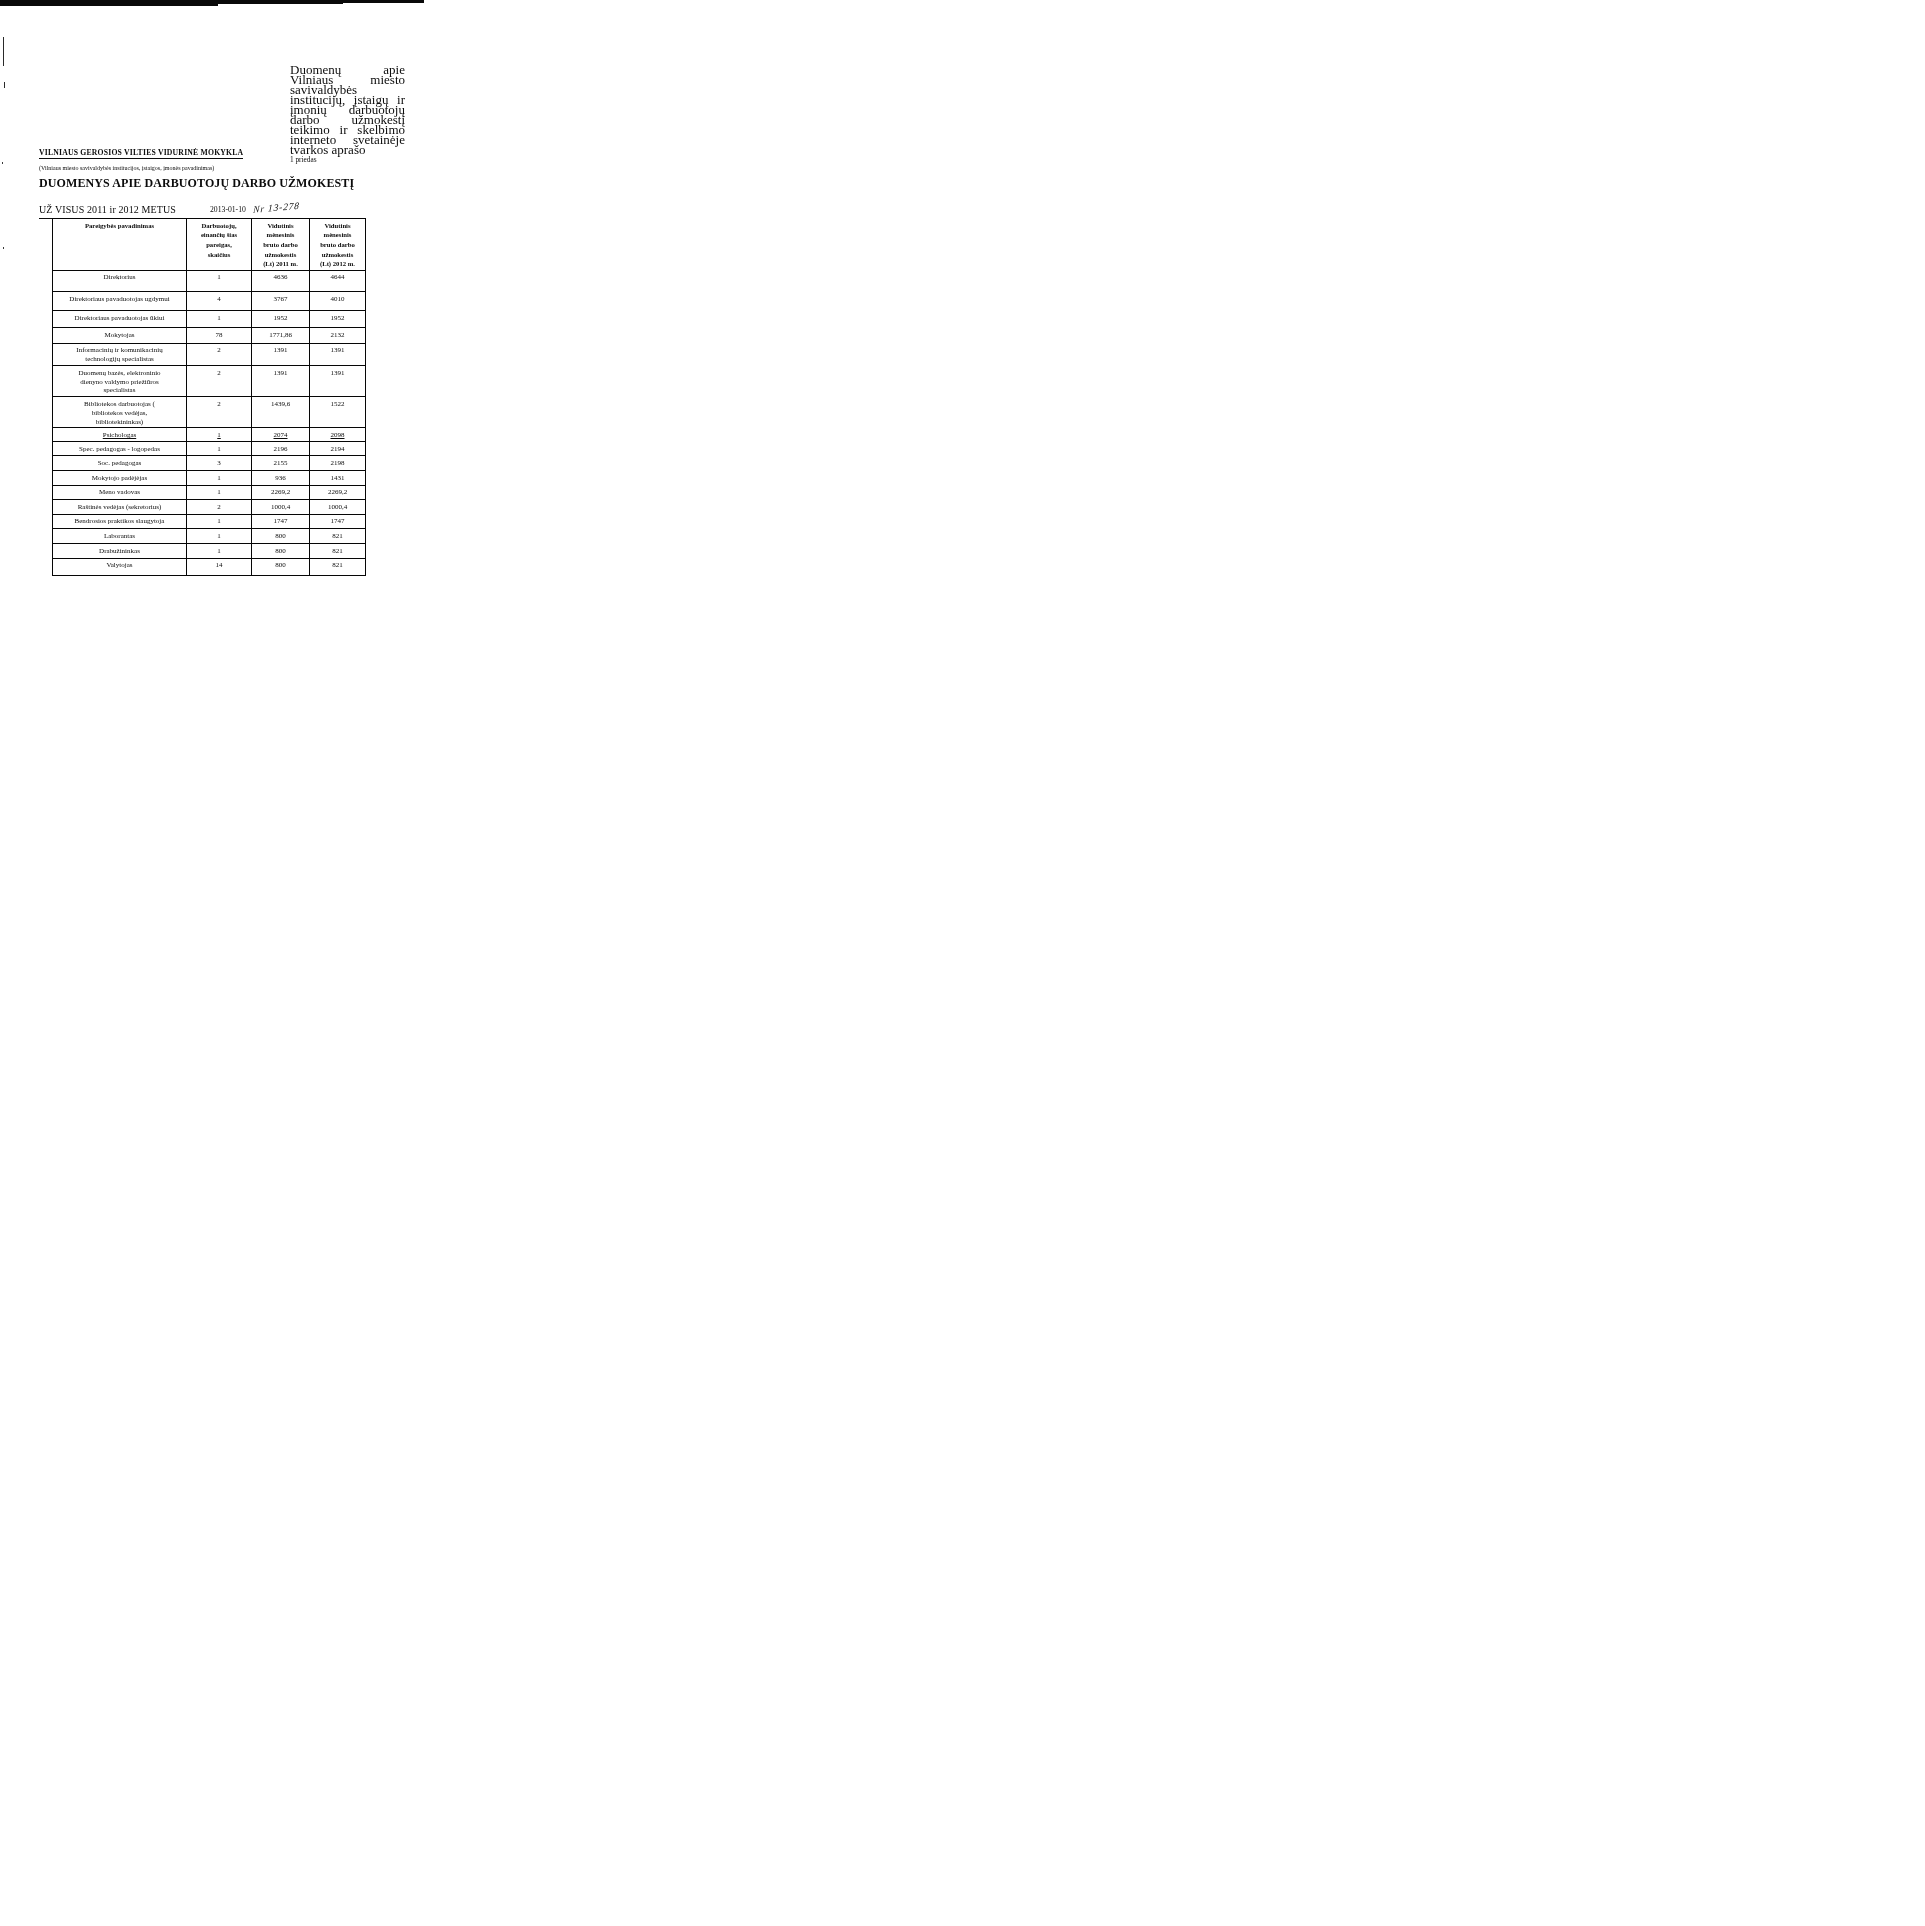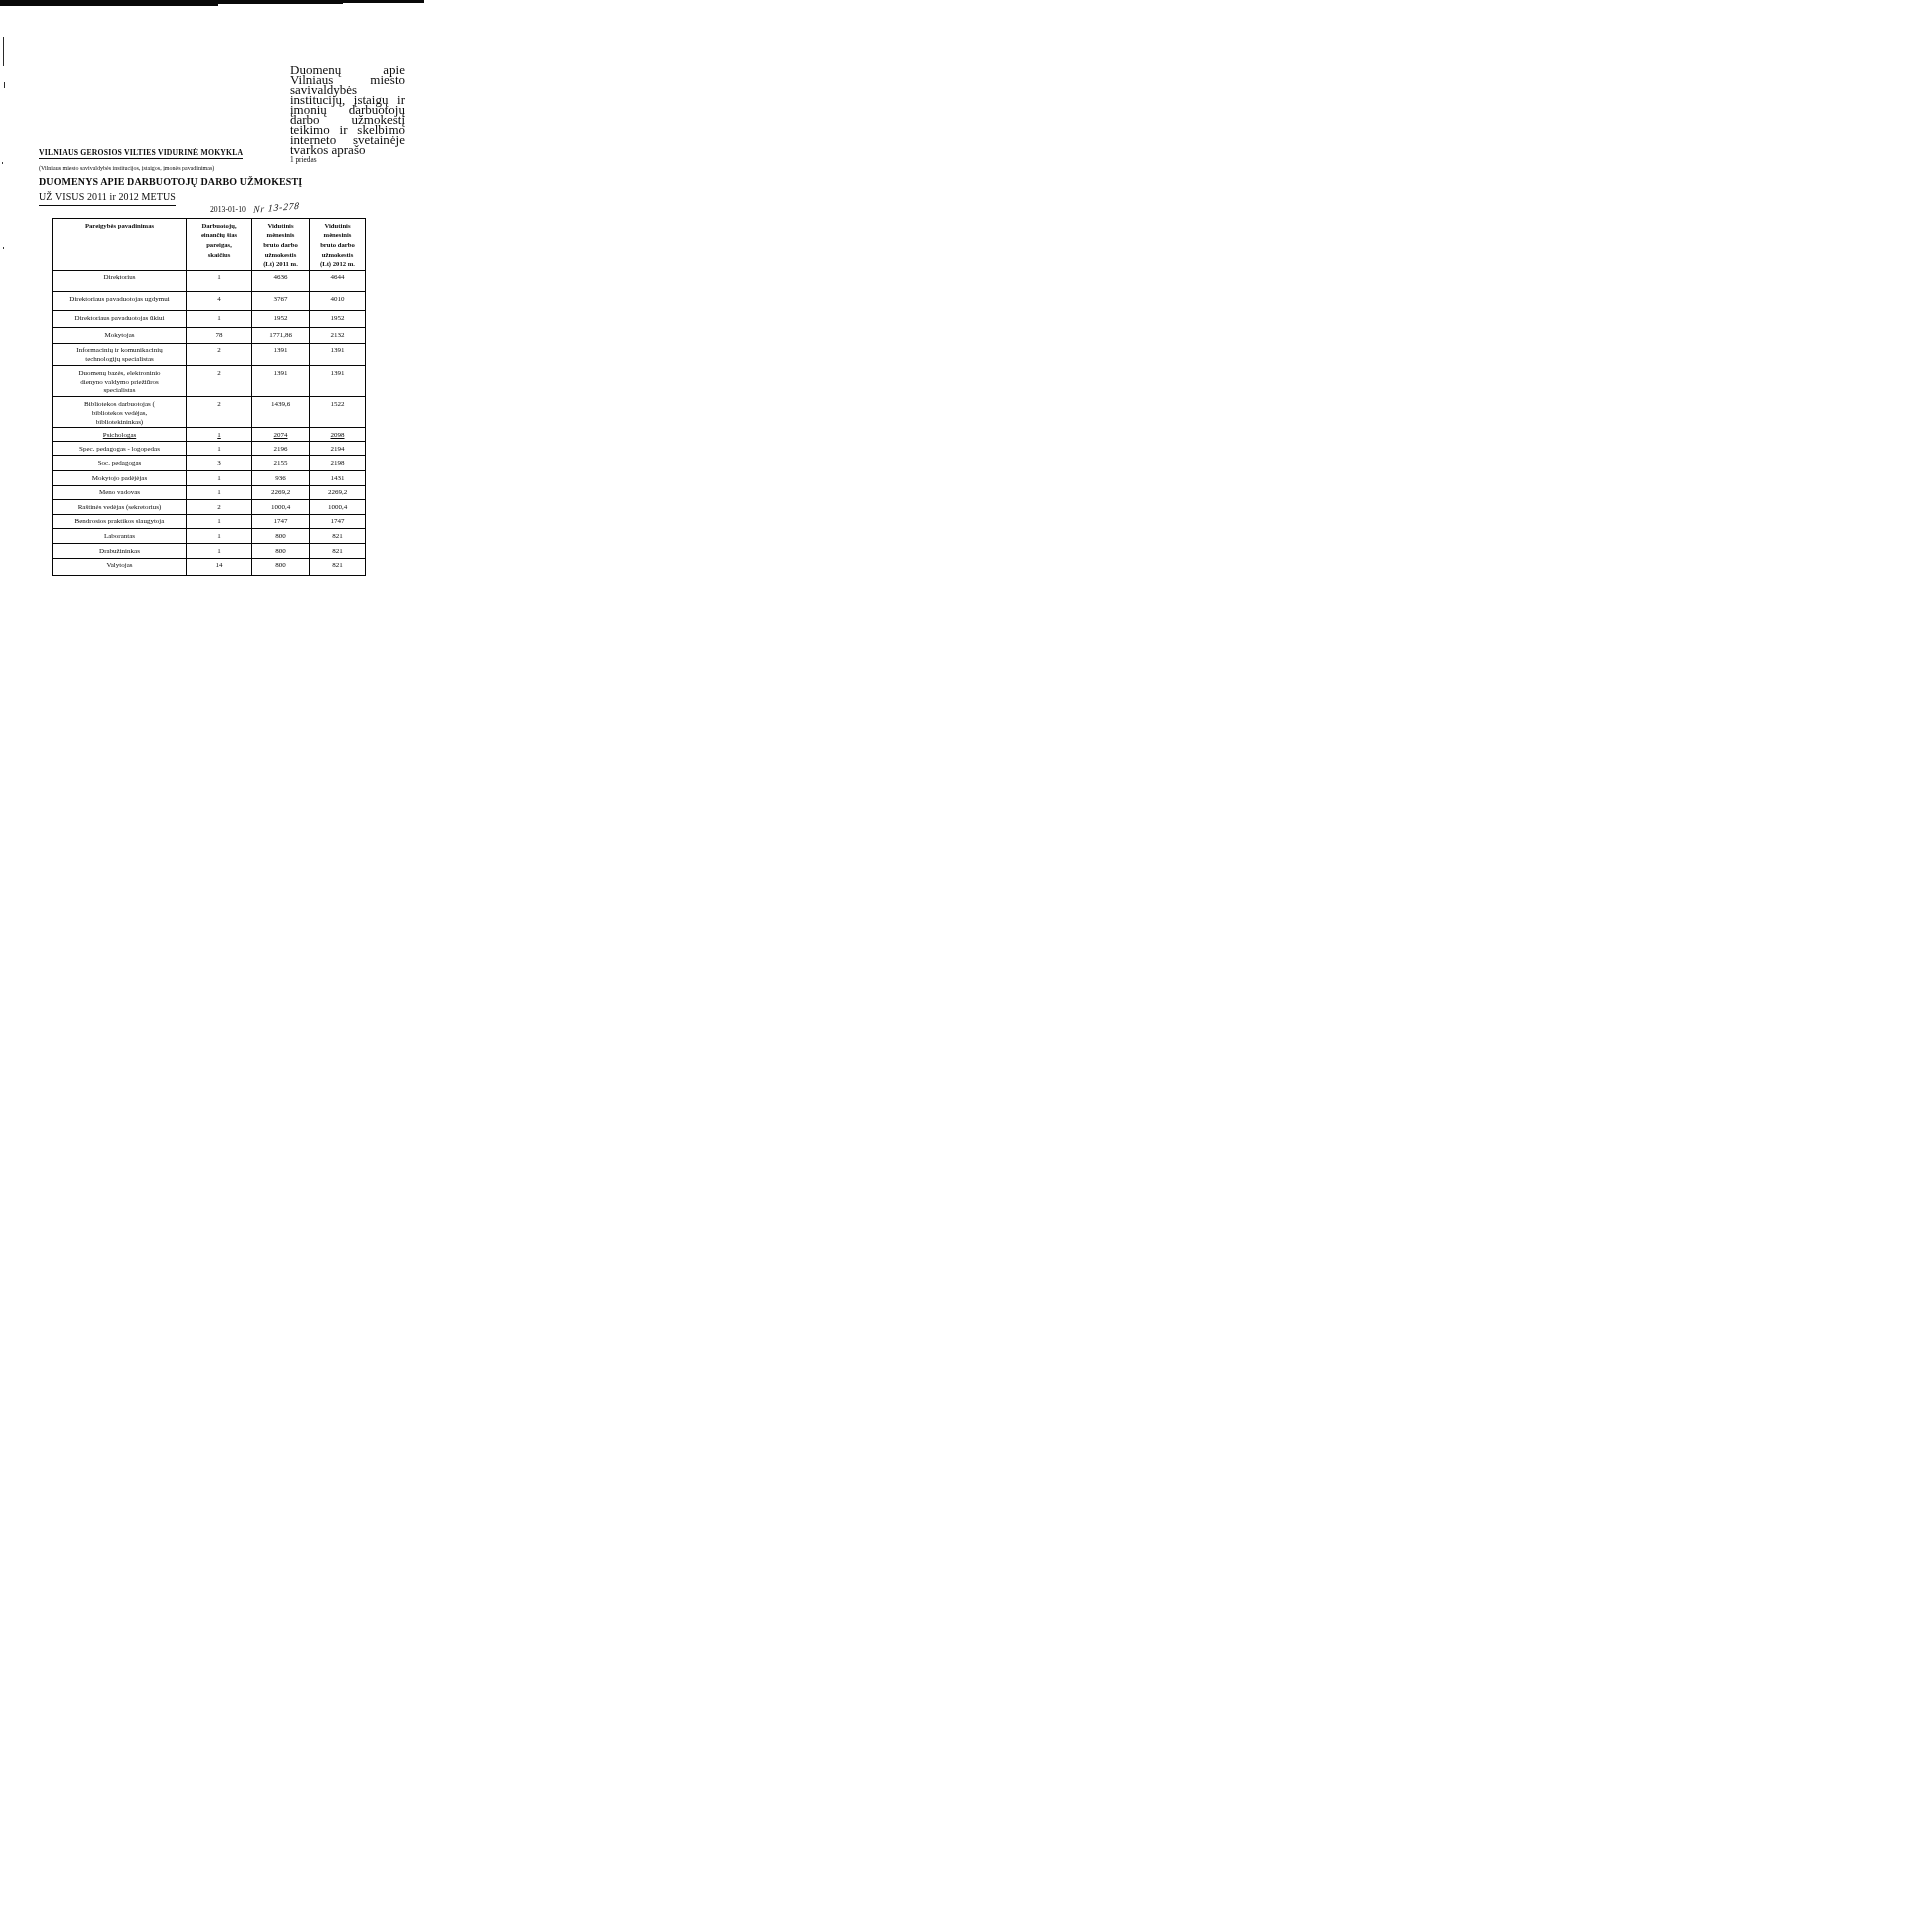--- a/index.html
+++ b/index.html
@@ -78,22 +78,22 @@
     display: inline-block;
     font-size: 7.7px; font-weight: bold; letter-spacing: 0.2px;
     border-bottom: 1.2px solid #0c0c0c;
     padding-bottom: 1.2px;
   }
   .school-caption {
     font-size: 6px;
     margin-bottom: 5px;
   }
   .doc-title {
-    font-size: 10px; font-weight: bold; letter-spacing: 0.1px;
-    margin-bottom: 4px;
+    font-size: 12px; font-weight: bold; letter-spacing: 0.1px;
+    margin-bottom: 13px;
   }
   .period-line { }
   .period-title {
     display: inline-block;
     font-size: 10px; font-weight: normal; letter-spacing: 0.1px;
     border-bottom: 1.2px solid #0c0c0c;
     padding-bottom: 3px;
   }
 
   

